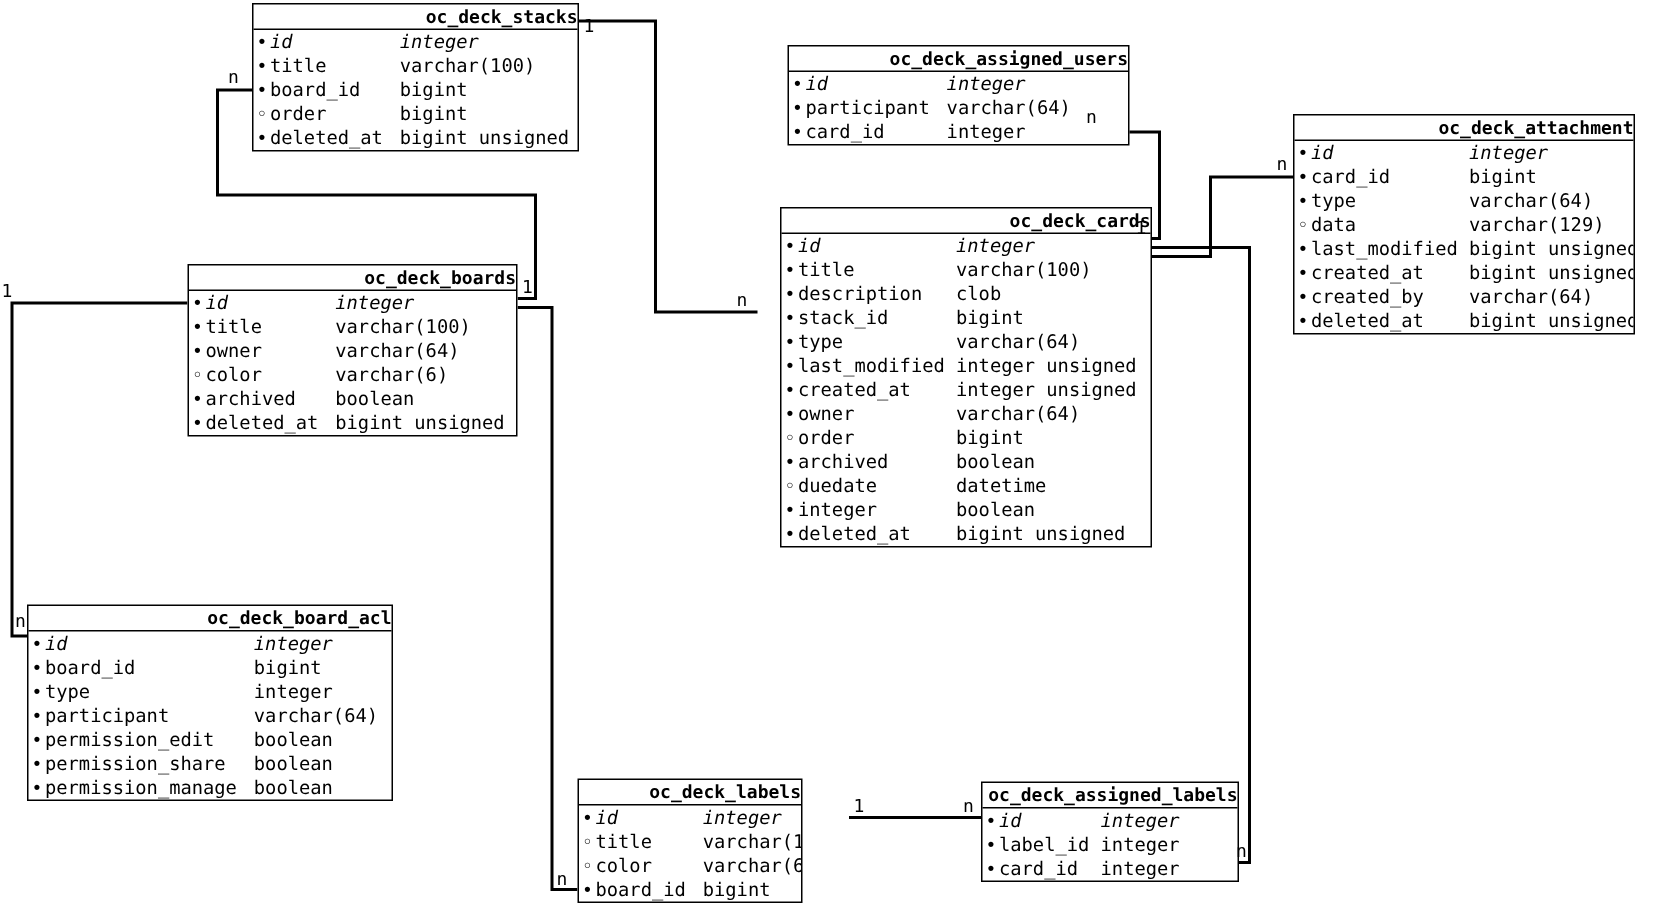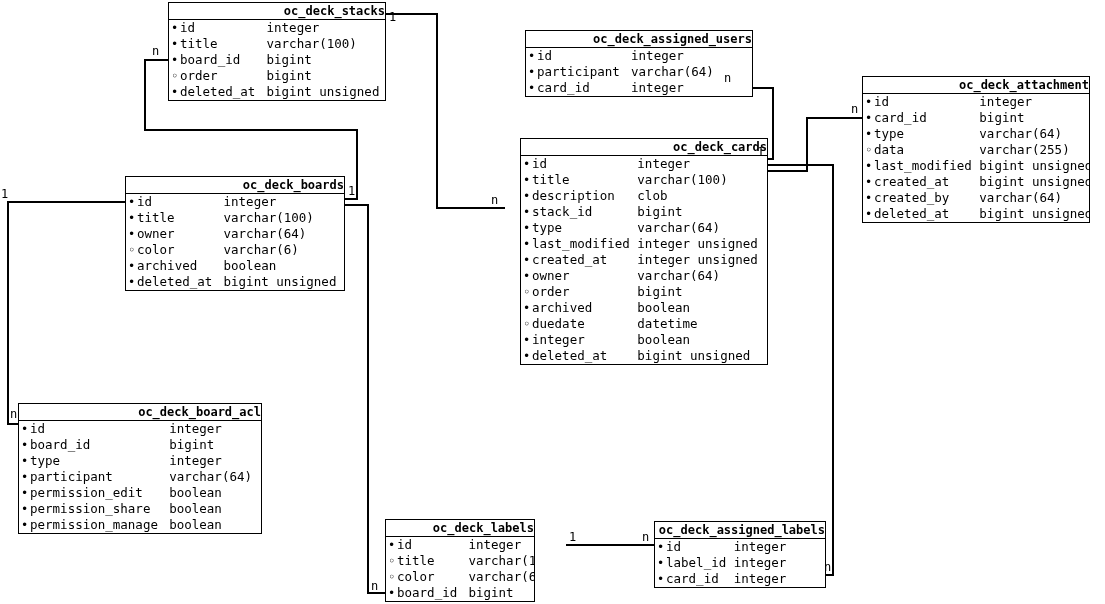--- a/index.html
+++ b/index.html
@@ -16,21 +16,21 @@
   .tbl-header {
     height:17px; line-height:16px; font-size:12px; font-weight:bold;
     text-align:right; border-bottom:1px solid #000; white-space:nowrap; overflow:hidden;
   }
   .tbl-row {
     display:flex; align-items:center; height:16px; font-size:12.5px;
     line-height:16px; padding-left:2px; white-space:pre; overflow:hidden;
   }
   .bullet { width:9px; flex:none; font-size:12px; }
   .def { display:inline; border-bottom:1px solid transparent; }
-  .tbl-row.pk .def { border-bottom-color:#000; }
+  .tbl-row.pk .def { border-bottom-color:#000;font-style:italic; }
   .cname { display:inline-block; width:var(--ncol); vertical-align:bottom; }
   .card-label {
     position:absolute; z-index:3; font-size:12px; line-height:12px;
     font-family:"DejaVu Sans Mono", monospace; color:#000;
   }
 </style>
 </head>
 <body>
 
 <div id="canvas">
@@ -65,21 +65,21 @@
         <div class="tbl-row"><span class="bullet">•</span><span class="def"><span class="cname">card_id</span><span class="ctype">integer</span></span></div>
       </div>
   </div>
 
   <div class="db-table" style="left:862px; top:76px; width:228px; --ncol:14ch;">
     <div class="tbl-header">oc_deck_attachment</div>
     <div class="tbl-rows">
         <div class="tbl-row pk"><span class="bullet">•</span><span class="def"><span class="cname">id</span><span class="ctype">integer</span></span></div>
         <div class="tbl-row"><span class="bullet">•</span><span class="def"><span class="cname">card_id</span><span class="ctype">bigint</span></span></div>
         <div class="tbl-row"><span class="bullet">•</span><span class="def"><span class="cname">type</span><span class="ctype">varchar(64)</span></span></div>
-        <div class="tbl-row"><span class="bullet">◦</span><span class="def"><span class="cname">data</span><span class="ctype">varchar(255)</span></span></div>
+        <div class="tbl-row"><span class="bullet">◦</span><span class="def"><span class="cname">data</span><span class="ctype">varchar(129)</span></span></div>
         <div class="tbl-row"><span class="bullet">•</span><span class="def"><span class="cname">last_modified</span><span class="ctype">bigint unsigned</span></span></div>
         <div class="tbl-row"><span class="bullet">•</span><span class="def"><span class="cname">created_at</span><span class="ctype">bigint unsigned</span></span></div>
         <div class="tbl-row"><span class="bullet">•</span><span class="def"><span class="cname">created_by</span><span class="ctype">varchar(64)</span></span></div>
         <div class="tbl-row"><span class="bullet">•</span><span class="def"><span class="cname">deleted_at</span><span class="ctype">bigint unsigned</span></span></div>
       </div>
   </div>
 
   <div class="db-table" style="left:520px; top:138px; width:248px; --ncol:14ch;">
     <div class="tbl-header">oc_deck_cards</div>
     <div class="tbl-rows">

